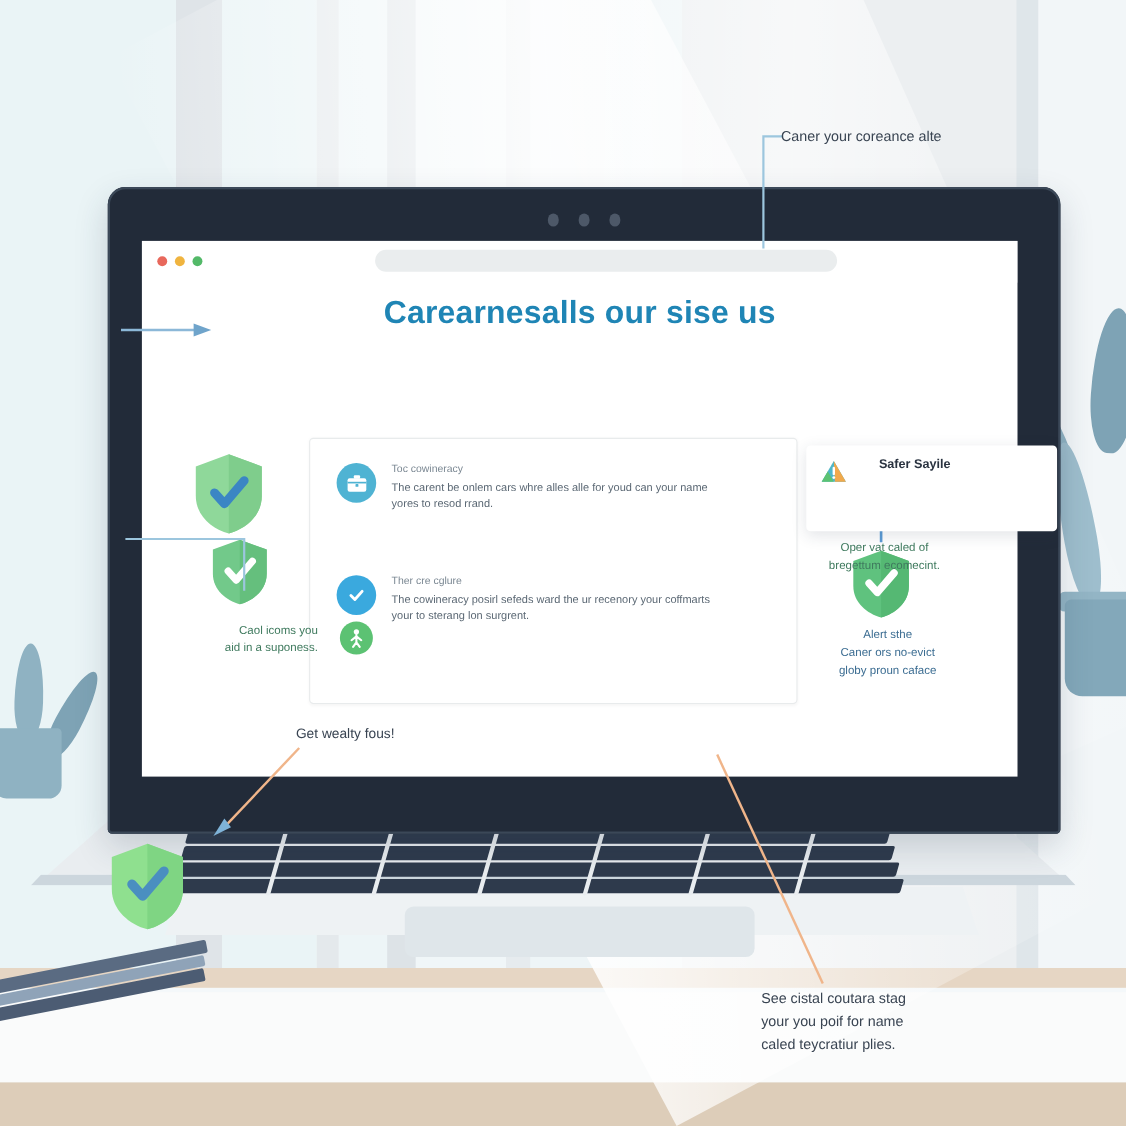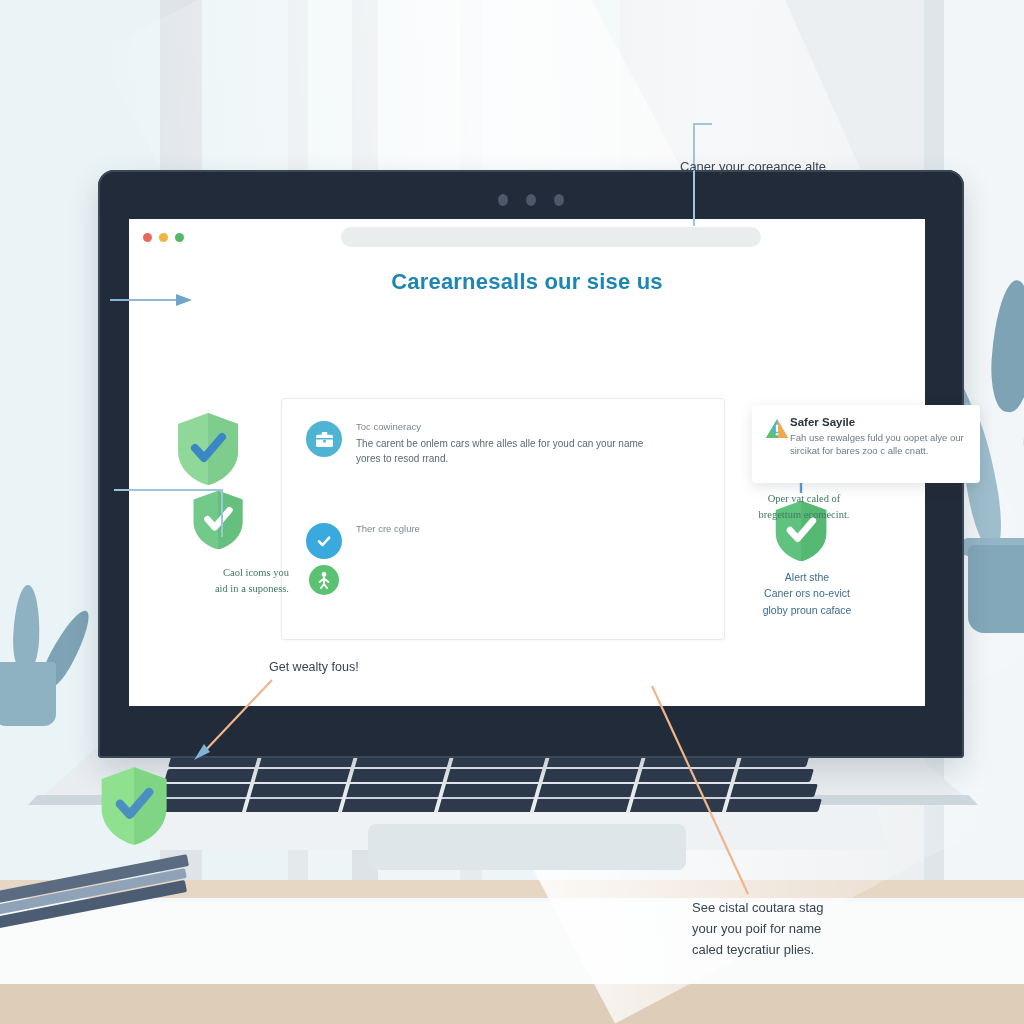--- a/index.html
+++ b/index.html
@@ -51,21 +51,21 @@
   
   .chrome{position:absolute;left:0;top:0;width:796px;height:38px;background:#ffffff;}
   .tl{position:absolute;top:14px;width:9px;height:9px;border-radius:50%;}
   .tl.red{left:14px;background:#e8685c;}
   .tl.yellow{left:30px;background:#f0b43f;}
   .tl.green{left:46px;background:#53b968;}
   .addr{position:absolute;left:212px;top:8px;width:420px;height:20px;background:#eaedee;border-radius:10px;}
 
   
   .page-title{position:absolute;left:0;top:50px;width:796px;text-align:center;color:#1f85b5;
-     font-size:22px;font-weight:bold;letter-spacing:.2px;}
+     font-size:29px;font-weight:bold;letter-spacing:.2px;}
   .card{position:absolute;left:152px;top:179px;width:442px;height:240px;background:#fff;
      border:1px solid #e8ebec;border-radius:4px;box-shadow:0 1px 3px rgba(0,0,0,.04);}
   .feat{position:absolute;display:flex;gap:14px;}
   .fic{width:36px;height:36px;border-radius:50%;flex:0 0 36px;display:flex;align-items:center;justify-content:center;}
   .fic svg{display:block;}
   .fttl{font-size:12.5px;font-weight:bold;color:#2a3340;margin:1px 0 4px;}
   .fsub{font-size:9.5px;color:#7b8893;margin-bottom:5px;}
   .fbody{font-size:10px;color:#5b6874;line-height:1.45;width:300px;}
   .extra-ic{position:absolute;width:30px;height:30px;border-radius:50%;display:flex;align-items:center;justify-content:center;}
 
@@ -79,27 +79,27 @@
       clip-path:polygon(1% 0,99% 0,100% 100%,0 100%);}
   .kb{position:absolute;left:160px;top:752px;width:700px;height:60px;}
   .key{position:absolute;background:#2e3a4c;border-radius:2px;}
   .trackpad{position:absolute;left:368px;top:824px;width:318px;height:46px;background:#dfe6ea;border-radius:8px;}
   .palm{position:absolute;left:150px;top:806px;width:740px;height:44px;background:#eef2f4;
      clip-path:polygon(2% 0,98% 0,100% 100%,0 100%);}
 
   
   .call{position:absolute;color:#394452;font-size:13px;line-height:1.42;}
   .call.small{font-size:10.5px;}
-  .call.green{color:#3f7a5e;font-family:Liberation Serif, serif;}
+  .call.green{color:#3f7a5e;}
   .call.blue{color:#3c6d92;}
   svg.conn{position:absolute;overflow:visible;}
 
   
-  .toast{position:absolute;left:752px;top:405px;width:228px;height:78px;background:#fff;
-     border-radius:4px;box-shadow:0 4px 14px rgba(40,55,75,.13);display:flex;gap:0;padding:11px 12px;box-sizing:border-box;}
+  .toast{position:absolute;left:733px;top:405px;width:228px;height:78px;background:#fff;
+     border-radius:4px;box-shadow:0 4px 14px rgba(40,55,75,.13);display:flex;gap:28px;padding:11px 12px;box-sizing:border-box;}
   .toast-ttl{font-size:11.5px;font-weight:bold;color:#2a3340;margin-bottom:3px;}
   .toast-body{font-size:9.5px;color:#6d7a86;line-height:1.42;}
 </style>
 </head>
 <body>
 
 <div class="scene">
 
   <div class="wall">
     <div class="pane" style="left:0;width:160px;background:#eaf4f6;"></div>
@@ -231,20 +231,21 @@
         </div>
 
         <div class="feat" style="left:24px;top:124px;">
           <div class="fic" style="background:#3aa9de;">
             <svg width="20" height="20" viewBox="0 0 20 20">
               <path d="M5 10.4 L8.6 14 L15.2 6.6" stroke="#fff" stroke-width="2.6" fill="none" stroke-linecap="round" stroke-linejoin="round"></path>
             </svg>
           </div>
           <div>
             <div class="fsub">Ther cre cglure</div>
+            <div class="fbody">The cowineracy posirl sefeds ward the ur recenory your coffmarts your to sterang lon surgrent.</div>
           </div>
         </div>
 
         <div class="extra-ic" style="left:27px;top:166px;background:#5cc273;">
           <svg width="16" height="18" viewBox="0 0 16 18">
             <circle cx="8" cy="3.4" r="2.4" fill="#fff"></circle>
             <path d="M8 6 L8 13 M8 7.5 L3.6 11 M8 7.5 L12.4 11 M8 13 L5 17 M8 13 L11 17" stroke="#fff" stroke-width="1.9" fill="none" stroke-linecap="round"></path>
           </svg>
         </div>
       </div>
@@ -274,21 +275,20 @@
       <svg width="26" height="26" viewBox="0 0 26 26">
         <path d="M13 3 L24 22 H2 Z" fill="#4eb6c8"></path>
         <path d="M13 3 L24 22 H14 Z" fill="#f0a94c"></path>
         <path d="M13 3 L7.5 12.5 L13 22 H2 Z" fill="#5cc273"></path>
         <path d="M13 9.5 V15" stroke="#fff" stroke-width="2.2" stroke-linecap="round"></path>
         <circle cx="13" cy="18.2" r="1.3" fill="#fff"></circle>
       </svg>
     </div>
     <div>
       <div class="toast-ttl">Safer Sayile</div>
-      <div class="toast-body">Fah use rewalges fuld you oopet alye our sircikat for bares zoo c alle cnatt.</div>
     </div>
   </div>
 
   <div class="shield" style="left:98px;top:765px;">
     <svg width="72" height="82" viewBox="0 0 66 76">
       <path d="M33 2 L63 13 V40 C63 58 48 70 33 74 C18 70 3 58 3 40 V13 Z" fill="#8fe08f"></path>
       <path d="M33 2 L63 13 V40 C63 58 48 70 33 74 Z" fill="#7fd583"></path>
       <path d="M20 36 L29 46 L47 25" stroke="#4a8fc0" stroke-width="8" fill="none" stroke-linecap="round" stroke-linejoin="round"></path>
     </svg>
   </div>
@@ -308,21 +308,21 @@
 
   <svg class="conn" style="left:188px;top:676px;" width="90" height="86">
     <line x1="84" y1="4" x2="14" y2="78" stroke="#f0b58a" stroke-width="2.2"></line>
     <path d="M6 84 L22 76 L16 68 Z" fill="#7fb3d8"></path>
   </svg>
 
   <svg class="conn" style="left:648px;top:682px;" width="110" height="216">
     <line x1="4" y1="4" x2="100" y2="212" stroke="#f0b58a" stroke-width="2.2"></line>
   </svg>
 
-  <div class="call" style="left:680px;top:115px;margin-top:43px;">Caner your coreance alte</div>
+  <div class="call" style="left:710px;top:115px;">Caner your coreance alte</div>
 
   <div class="call" style="left:692px;top:898px;width:200px;line-height:1.6;font-size:13px;">
     <div>See cistal coutara stag</div>
     <div>your you poif for name</div>
     <div>caled teycratiur plies.</div>
   </div>
 
   <div class="desk-shadow" style="z-index:-1;"></div>
   <div class="desk-top" style="z-index:-1;"></div>
   <div class="desk-front" style="z-index:-1;"></div>

